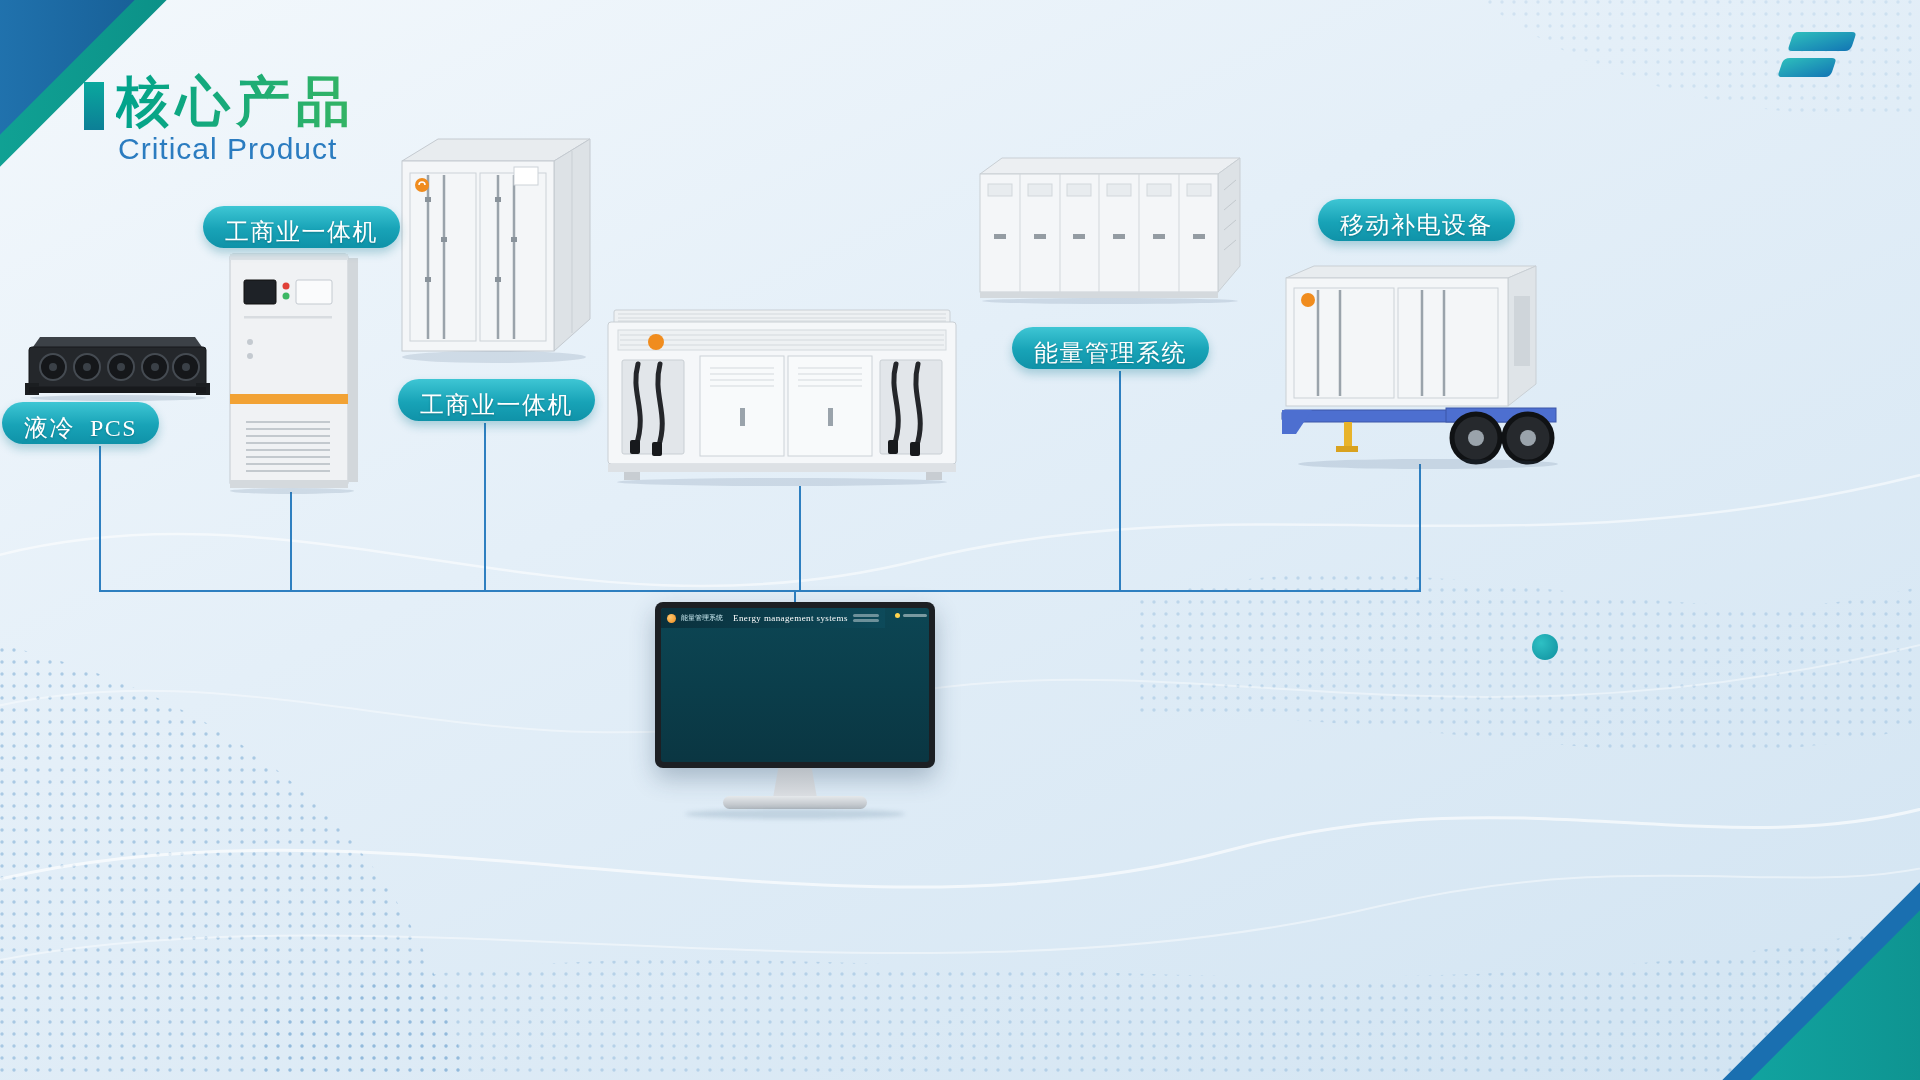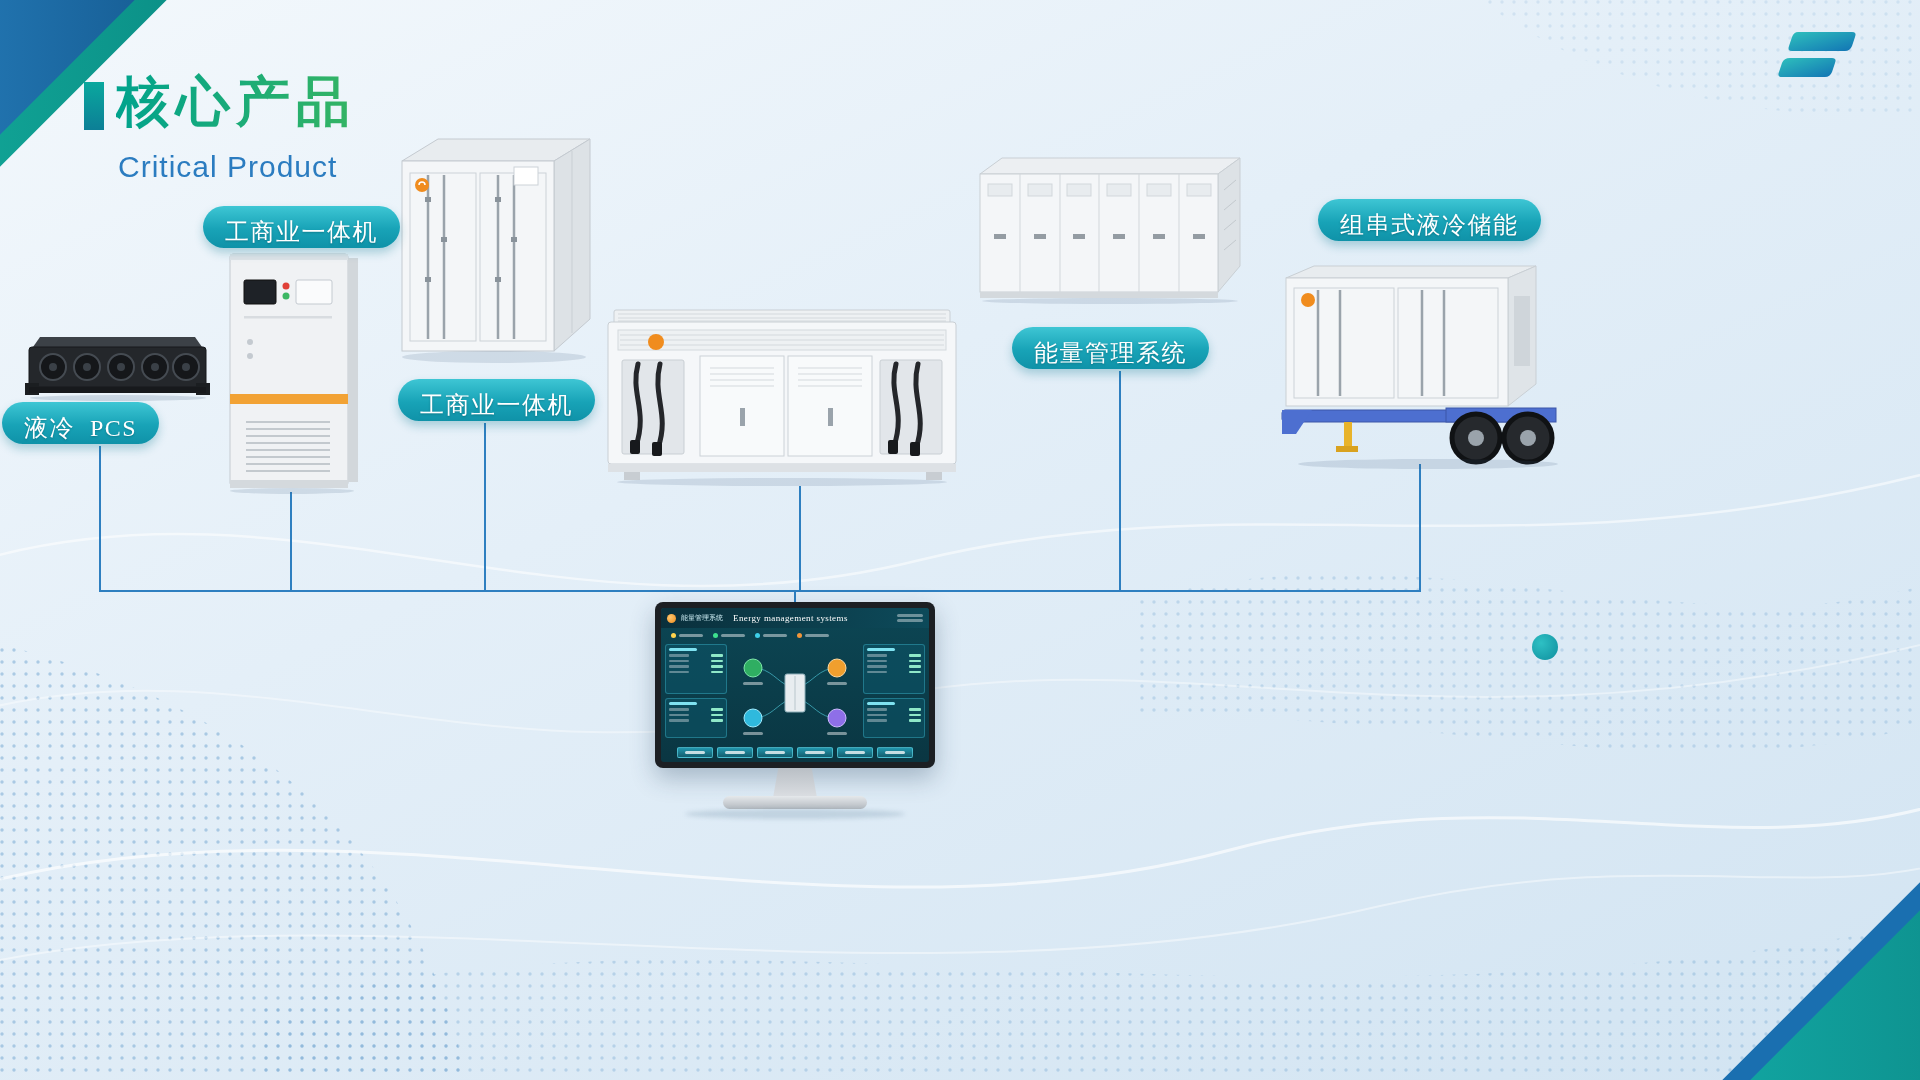--- a/index.html
+++ b/index.html
@@ -27,40 +27,40 @@
   
   .logo{position:absolute;left:1778px;top:28px;z-index:20}
 
   
   .title-block{position:absolute;left:84px;top:66px;width:460px;height:120px;z-index:20}
   .title-bar{position:absolute;left:0;top:16px;width:20px;height:48px;
     background:linear-gradient(180deg,#0aa89e,#0c7f96)}
   .title-cn{position:absolute;left:32px;top:0;font-size:54px;font-weight:700;letter-spacing:6px;
     background:linear-gradient(90deg,#00a38d,#35b463);-webkit-background-clip:text;background-clip:text;
     color:#00a38d;-webkit-text-fill-color:transparent;white-space:nowrap}
-  .title-en{position:absolute;left:34px;top:84px;font-size:30px;color:#2b7cc0;letter-spacing:1px;white-space:nowrap}
+  .title-en{position:absolute;left:34px;top:66px;font-size:30px;color:#2b7cc0;letter-spacing:1px;white-space:nowrap}
 
   
   .cline{position:absolute;background:#2e7fc0;z-index:5}
 
   
   .pill{position:absolute;height:42px;border-radius:22px;display:flex;align-items:flex-end;
     padding:0 22px;z-index:30;
     background:linear-gradient(180deg,#3ec6d4 0%,#18a3b7 55%,#0f92a8 100%);
     box-shadow:0 5px 10px rgba(20,125,148,.3)}
   .pill span{color:#ffffff;font-size:24px;letter-spacing:1.5px;white-space:pre;
     font-family:"Liberation Serif",serif;text-shadow:0 1px 2px rgba(0,60,70,.35)}
 
   .product{position:absolute;z-index:10}
 
   
   .monitor{position:absolute;left:655px;top:602px;width:280px;height:216px;z-index:10}
   .mon-frame{position:absolute;left:0;top:0;width:280px;height:166px;background:#1c1f23;
     border-radius:8px;padding:6px;box-shadow:0 10px 24px rgba(30,60,90,.3)}
-  .screen{width:100%;height:100%;border-radius:3px;overflow:hidden;display:flex;flex-direction:column;
+  .screen{width:100%;height:100%;border-radius:3px;overflow:hidden;display:flex;flex-direction:row;
     background:linear-gradient(180deg,#0c4654,#0a3642)}
   .scr-header{height:20px;flex:none;display:flex;align-items:center;gap:5px;padding:0 6px;
     background:linear-gradient(90deg,#0a303c,#0d4a5a)}
   .scr-logo{width:9px;height:9px;border-radius:50%;flex:none;
     background:radial-gradient(circle at 35% 35%,#ffc76e,#f08c1e)}
   .scr-brand{font-size:7px;color:#cfeef5;white-space:nowrap}
   .scr-title{font-size:9px;color:#ffffff;letter-spacing:.4px;white-space:nowrap;margin-left:5px;
     font-family:"Liberation Serif",serif}
   .scr-hright{margin-left:auto;display:flex;flex-direction:column;gap:2px}
   .scr-hright i{display:block;width:26px;height:3px;background:rgba(255,255,255,.4);border-radius:2px}
@@ -477,16 +477,16 @@
   <div class="pill" style="left:2px;top:402px">
     <span>液冷  PCS</span>
   </div>
   <div class="pill" style="left:398px;top:379px">
     <span>工商业一体机</span>
   </div>
   <div class="pill" style="left:1012px;top:327px">
     <span>能量管理系统</span>
   </div>
   <div class="pill" style="left:1318px;top:199px">
-    <span>组串式液冷储能</span>
+    <span>移动补电设备</span>
   </div>
 
 </div>
 
 </body></html>

